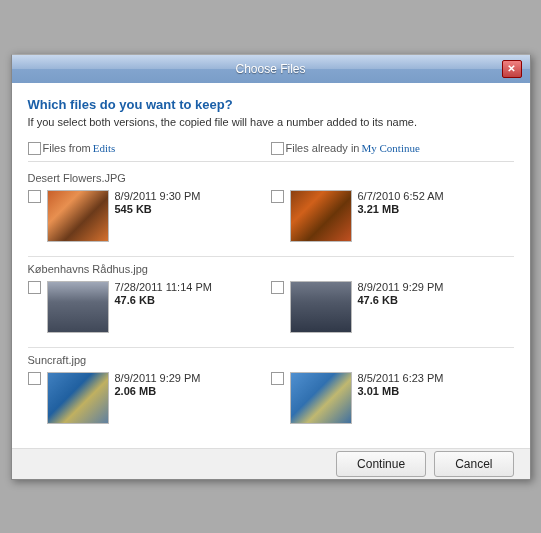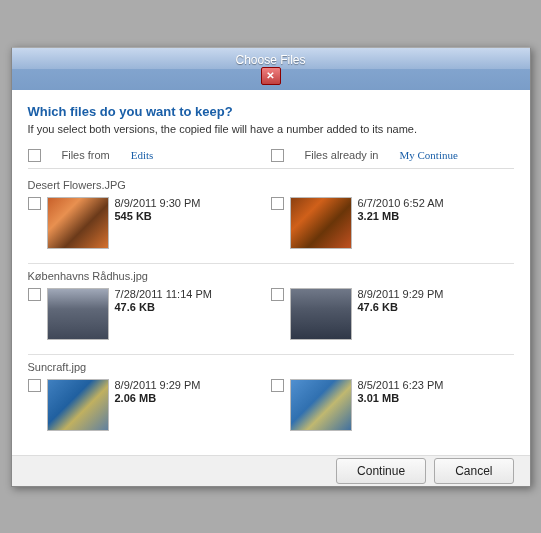--- a/index.html
+++ b/index.html
@@ -23,21 +23,20 @@
     .title-bar {
       background: linear-gradient(to bottom, #c8d8ee 0%, #9ab5d8 50%, #82a4ce 51%, #7a9dc8 100%);
       color: #1a1a2e;
       font-size: 12px;
       font-weight: normal;
       padding: 5px 8px;
       display: flex;
       align-items: center;
       justify-content: space-between;
       user-select: none;
-      flex-direction: column;
     }
     .title-text {
       flex: 1;
       text-align: center;
       font-size: 12px;
       color: #fff;
       text-shadow: 0 1px 1px rgba(0,0,0,0.4);
     }
     .close-btn {
       width: 20px;
@@ -71,21 +70,21 @@
     .columns-header {
       display: flex;
       margin-bottom: 10px;
       padding-bottom: 6px;
       border-bottom: 1px solid #ddd;
     }
     .col-header {
       flex: 1;
       display: flex;
       align-items: center;
-      gap: 21px;
+      gap: 2px;
       font-size: 11px;
       color: #555;
     }
     .col-header .link {
       color: #1a5fa8;
       text-decoration: none;
       font-family: Liberation Serif, serif;
     }
     .checkbox-small {
       width: 13px;

